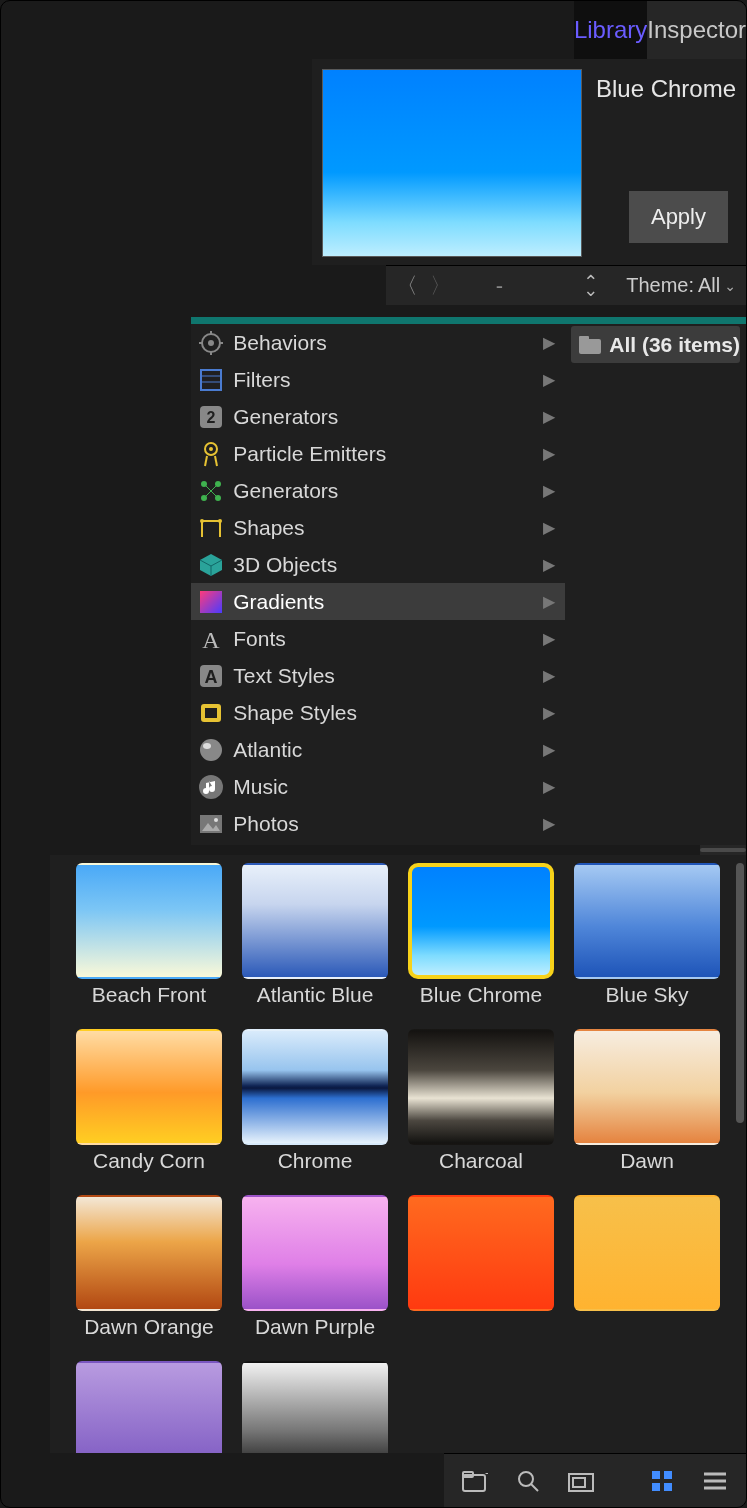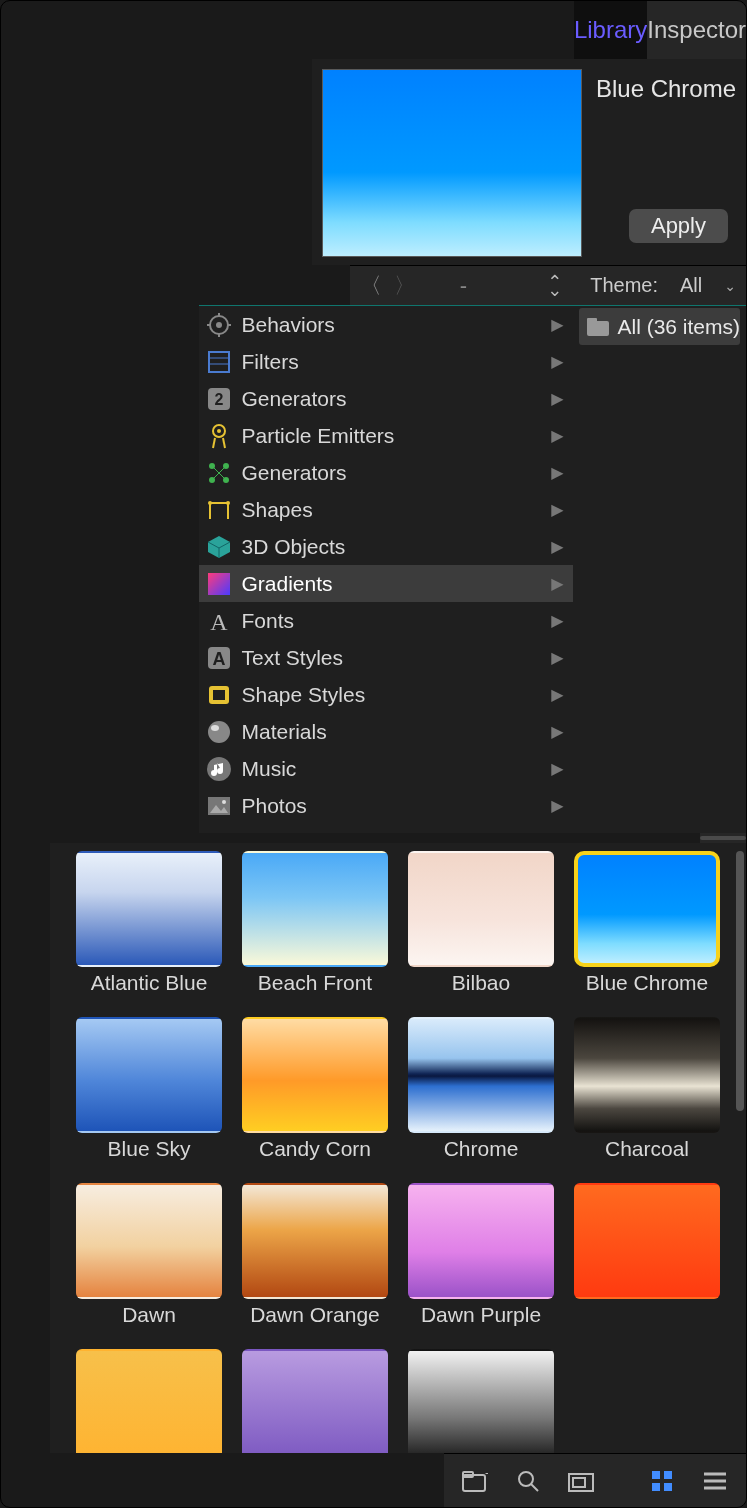--- a/index.html
+++ b/index.html
@@ -36,53 +36,54 @@
   .preview-thumb {
     width: 260px; height: 188px;
     border: 1px solid #5a5a5a;
   }
   .preview-text { font-size: 24px; color: #e6e6e6; padding-top: 6px; font-weight:500;}
   .apply-btn {
     position: absolute; right: 18px; bottom: 22px;
     background: #4c4c4c;
     color: #eee;
     font-size: 22px;
-    border: none; padding: 4px 22px;
-    border-radius: 7px;
+    border: none; padding: 13px 22px;
+    border-radius: 0;
     cursor: default;
   }
   .nav-row {
     height: 40px; display: flex; align-items: center;
     background: #262626; border-top: 1px solid #000;
     padding: 0 10px;
     gap: 14px;
   }
   .nav-arrows { color: #888; font-size: 22px; display:flex; gap:12px; }
   .nav-dash { color: #888; font-size:22px; margin-left:30px;}
   .nav-updown { color:#bbb; font-size:18px; margin-left:66px; display:flex; flex-direction:column; line-height:8px;}
   .nav-spacer { flex: 1; }
-  .theme { color:#ccc; font-size:20px; display:flex; align-items:center; gap:22px;}
+  .theme { color:#ccc; font-size:20px; display:flex; align-items:center; gap:4px;}
   .theme .chev { font-size:14px; color:#aaa;}
   .mid {
     display: flex; height: 528px; background:#1f1f1f;
-    border-top: 1px solid #0f766e;
+    border-top: 7px solid #0f766e;
+    margin-top: 12px;
   }
   .cat-col { width: 374px; overflow:hidden;}
   .sub-col { flex: 1; }
   .cat-item {
     height: 37px; display:flex; align-items:center; padding-left:6px; gap:8px; font-size:21px;
     color:#d8d8d8;
     position:relative;
   }
   .cat-item .arrow { position:absolute; right:10px; color:#777; font-size:16px;}
   .cat-item.selected { background:#3c3c3c; color:#fff;}
   .cat-icon { width: 28px; height: 28px; display:flex; align-items:center; justify-content:center; }
   .sub-item {
     height:37px; background:#3c3c3c; margin: 2px 6px 0 6px; display:flex; align-items:center; gap:8px; padding-left:8px;
-    font-size:21px; color:#e8e8e8; border-radius:3px;
+    font-size:21px; color:#e8e8e8; border-radius:3px;font-weight:bold;
   }
   .splitter { height:10px; background:#262626; display:flex; justify-content:center; align-items:center;}
   .splitter::after{ content:""; width:46px; height:4px; background:#4a4a4a; border-radius:2px;}
   .grid-area { flex: 1; overflow: hidden; background:#1f1f1f; position:relative;}
   .grid-scroll { position:absolute; right:2px; top:8px; width:8px; height:260px; background:#555; border-radius:4px;}
   .grid {
     display: grid;
     grid-template-columns: repeat(4, 1fr);
     padding: 8px 26px 0 26px;
     gap: 6px 20px;
@@ -285,21 +286,21 @@
           <span>Shape Styles</span>
           <span class="arrow">▶</span>
         </div>
         <div class="cat-item">
           <span class="cat-icon">
             <svg width="26" height="26">
               <circle cx="13" cy="13" r="11" fill="#888"></circle>
               <ellipse cx="9" cy="9" rx="4" ry="3" fill="#ddd"></ellipse>
             </svg>
           </span>
-          <span>Materials</span>
+          <span>Atlantic</span>
           <span class="arrow">▶</span>
         </div>
         <div class="cat-item">
           <span class="cat-icon">
             <svg width="26" height="26">
               <circle cx="13" cy="13" r="12" fill="#777"></circle>
               <path d="M11 7 L11 17 A3 3 0 1 1 8 14 L8 9 L17 7 L17 15 A3 3 0 1 1 14 12" fill="#fff"></path>
             </svg>
           </span>
           <span>Music</span>
@@ -328,30 +329,26 @@
         <span>All (36 items)</span>
       </div>
     </div>
   </div>
 
   <div class="splitter"></div>
 
   <div class="grid-area">
     <div class="grid" id="grid">
         <div class="swatch-wrap">
+          <div class="swatch g-beach"></div>
+          <div class="swatch-label">Beach Front</div>
+        </div>
+        <div class="swatch-wrap">
           <div class="swatch g-atlantic"></div>
           <div class="swatch-label">Atlantic Blue</div>
-        </div>
-        <div class="swatch-wrap">
-          <div class="swatch g-beach"></div>
-          <div class="swatch-label">Beach Front</div>
-        </div>
-        <div class="swatch-wrap">
-          <div class="swatch g-bilbao"></div>
-          <div class="swatch-label">Bilbao</div>
         </div>
         <div class="swatch-wrap">
           <div class="swatch g-bluechrome selected-sw"></div>
           <div class="swatch-label">Blue Chrome</div>
         </div>
         <div class="swatch-wrap">
           <div class="swatch g-bluesky"></div>
           <div class="swatch-label">Blue Sky</div>
         </div>
         <div class="swatch-wrap">

